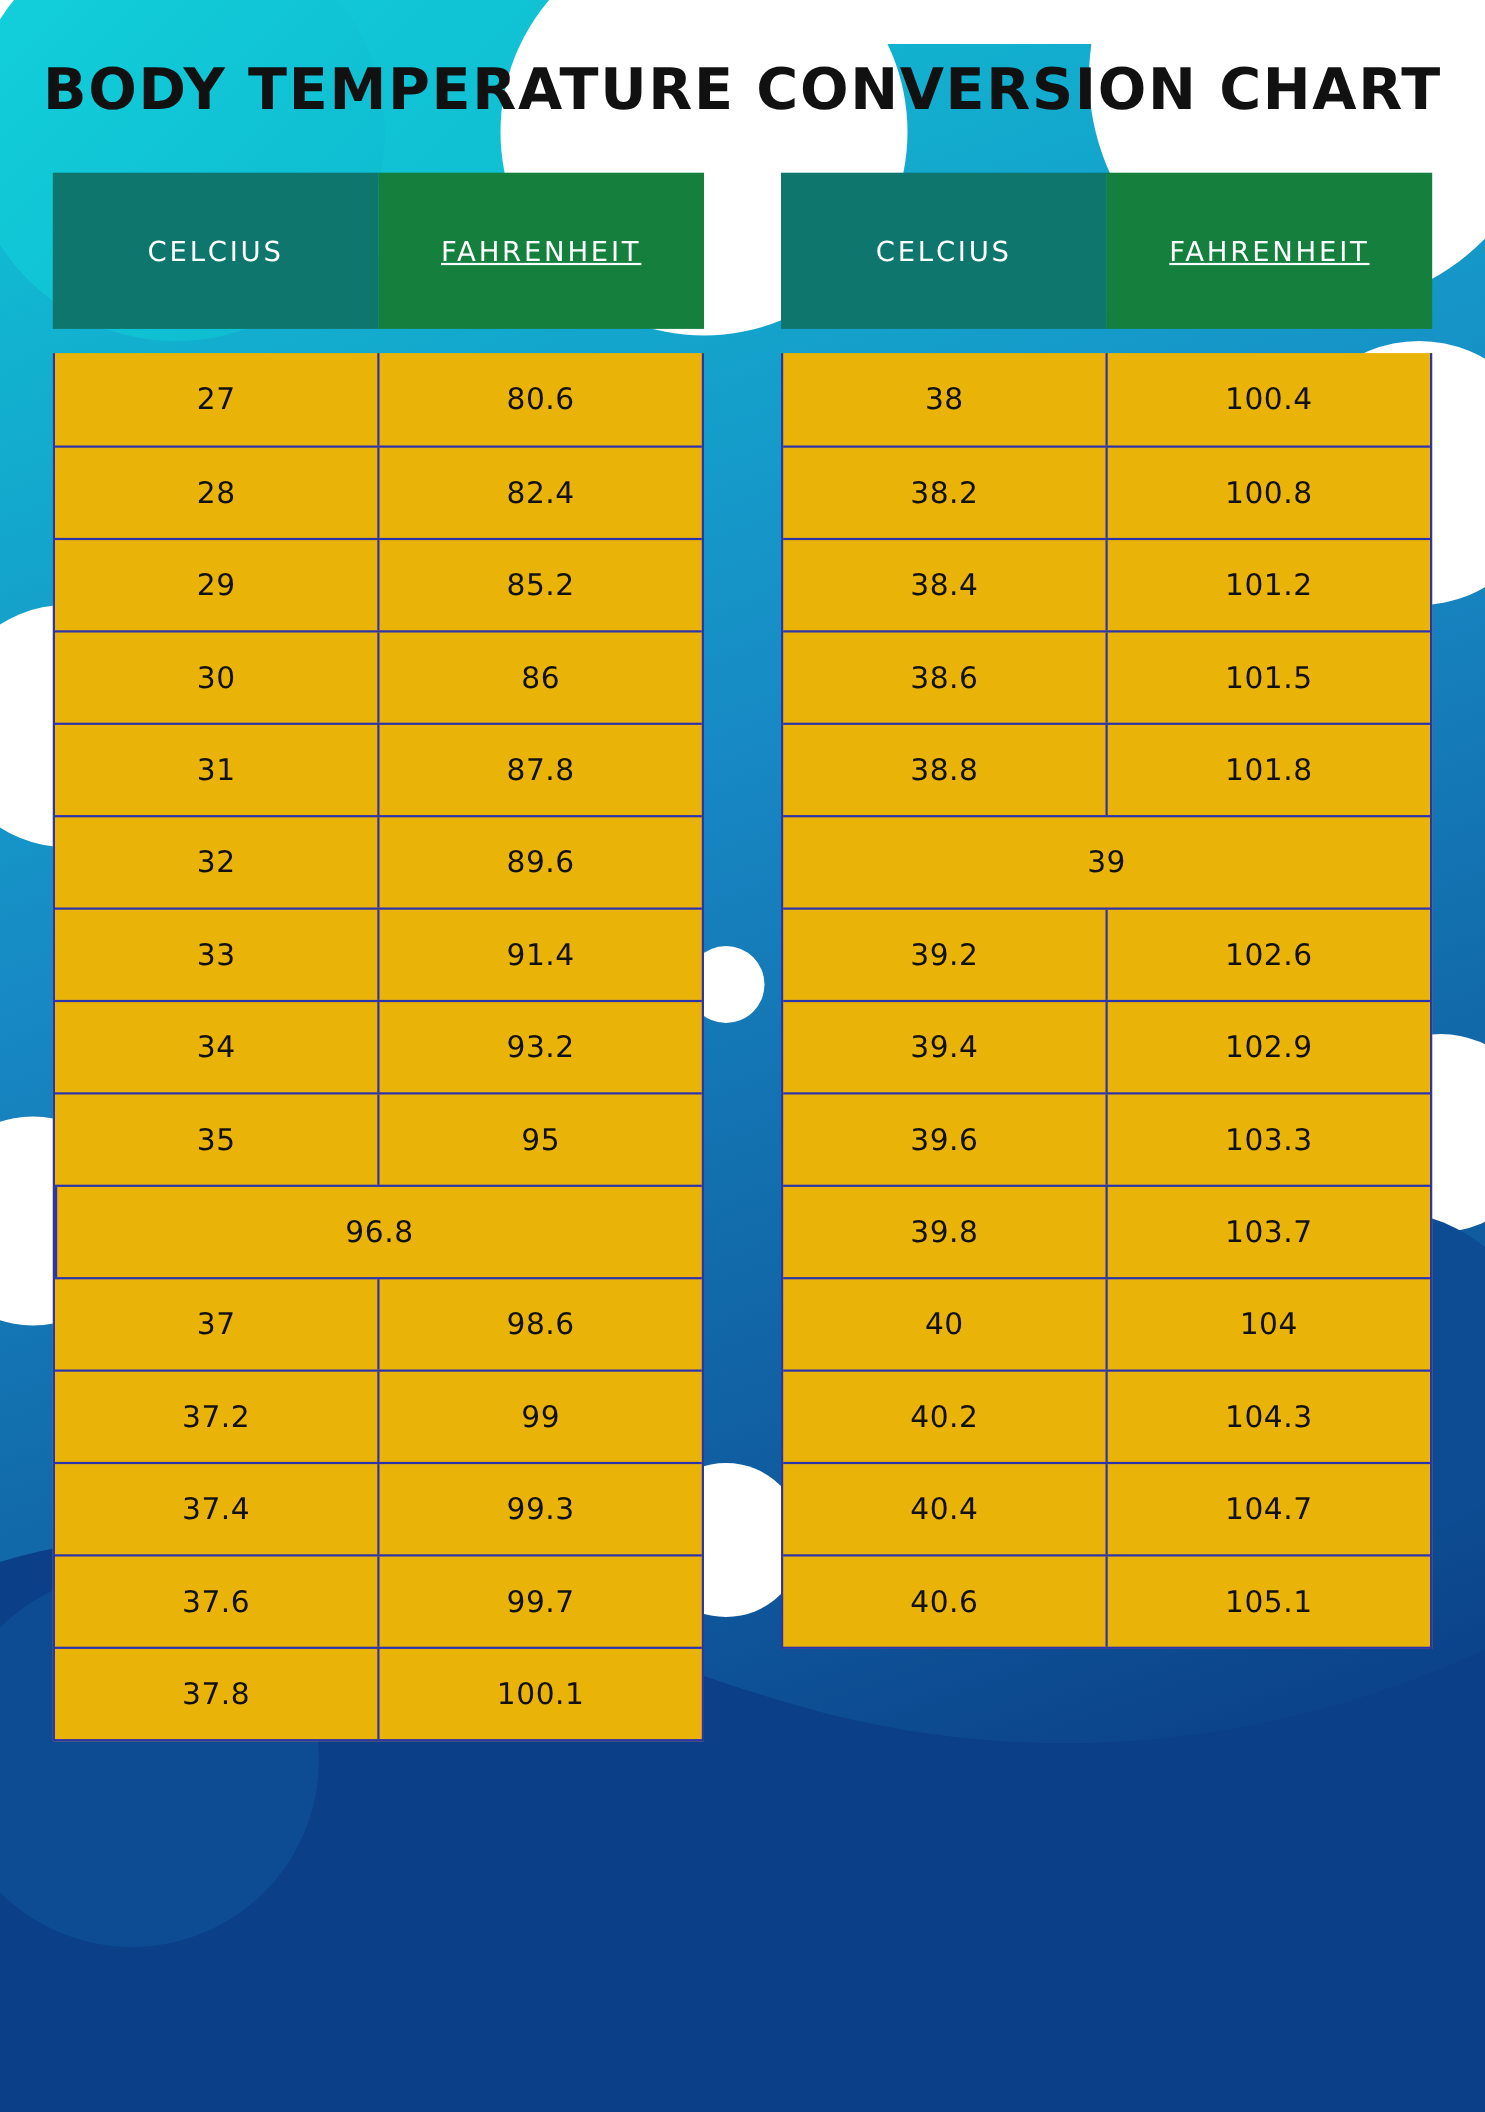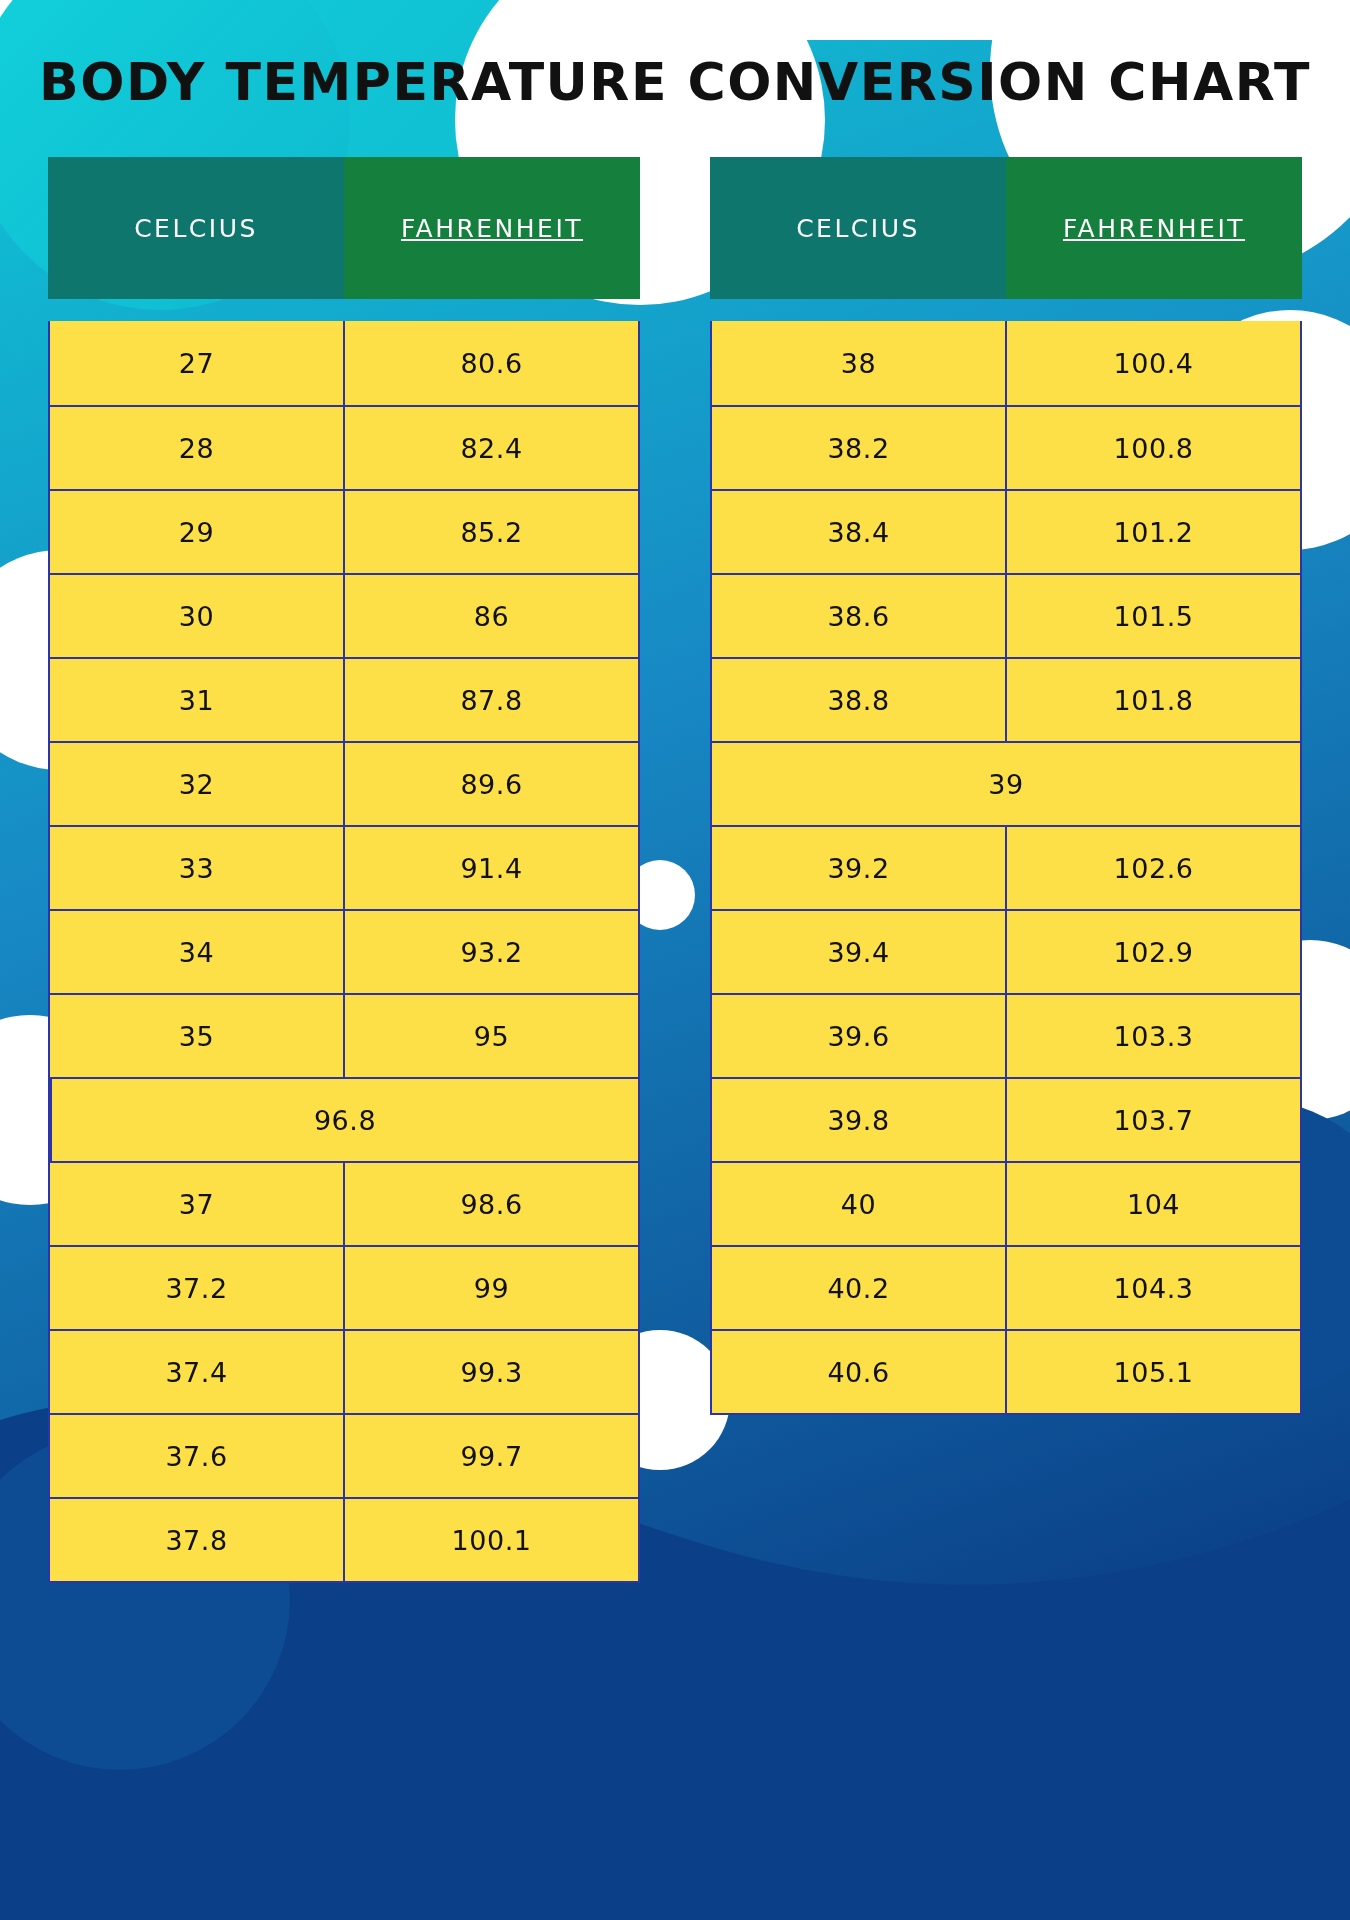--- a/index.html
+++ b/index.html
@@ -75,21 +75,21 @@
     font-size: 25px;
     letter-spacing: 2.5px;
     text-transform: uppercase;
   }
   .th.celcius { background: #0f766e; }
   .th.fahrenheit { background: #15803d; text-decoration: underline; }
 
   
   .tbody {
     width: 100%;
-    background: #fde047;
+    background: #eab308;
     border: 2px solid #2d33a8;
     border-top: none;
     margin-top: 22px;
   }
 
   .row {
     display: flex;
     width: 100%;
     height: 84px;
     border-top: 2px solid #2d33a8;
@@ -271,20 +271,24 @@
         </div>
         <div class="row">
           <div class="cell c-celcius">40</div>
           <div class="cell c-fahrenheit">104</div>
         </div>
         <div class="row">
           <div class="cell c-celcius">40.2</div>
           <div class="cell c-fahrenheit">104.3</div>
         </div>
         <div class="row">
+          <div class="cell c-celcius">40.4</div>
+          <div class="cell c-fahrenheit">104.7</div>
+        </div>
+        <div class="row">
           <div class="cell c-celcius">40.6</div>
           <div class="cell c-fahrenheit">105.1</div>
         </div>
       </div>
     </div>
 
   </div>
 </div>
 
 </body></html>

